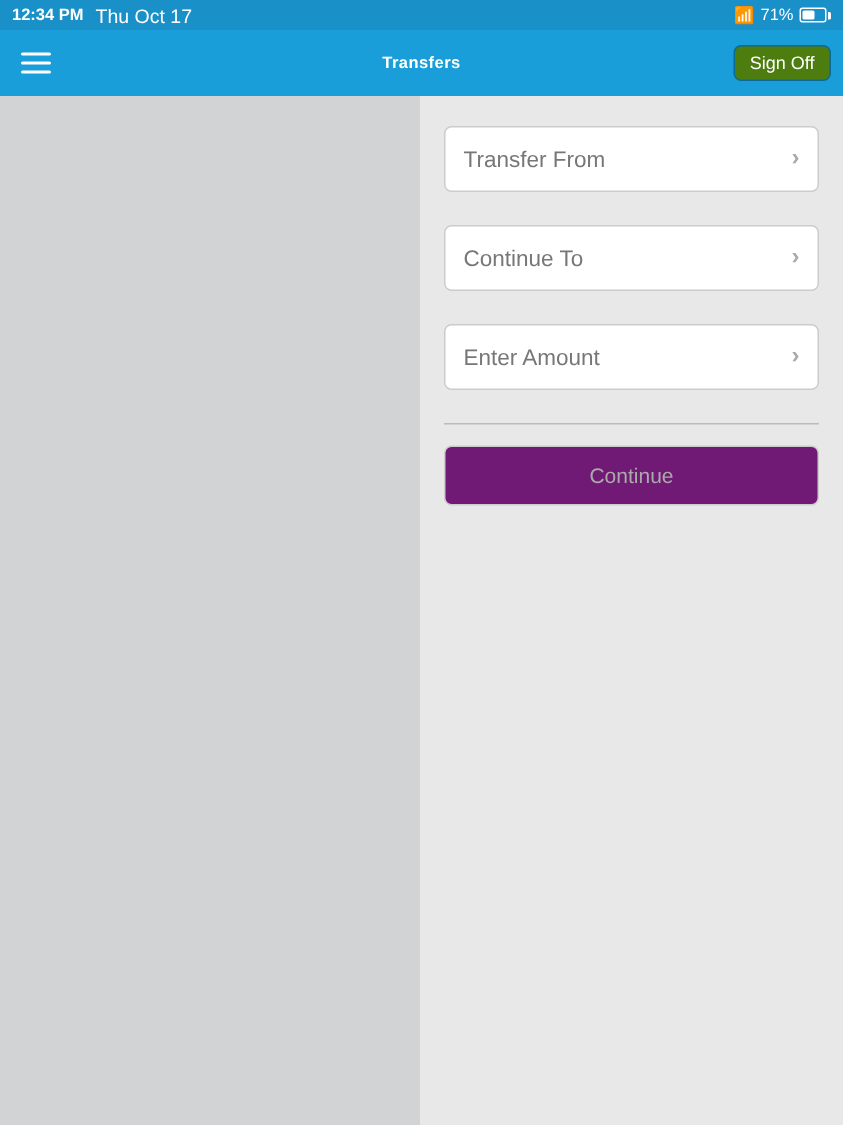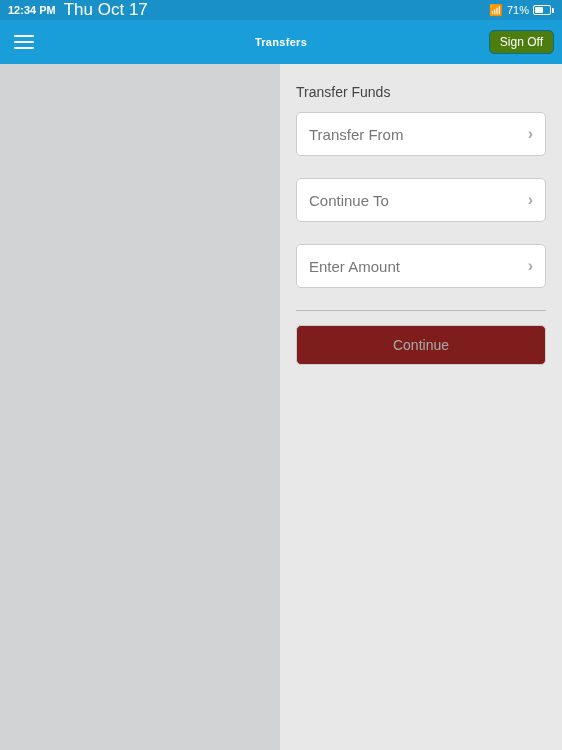--- a/index.html
+++ b/index.html
@@ -30,21 +30,21 @@
 
     .status-time {
       color: white;
       font-size: 11px;
       font-weight: 600;
       text-align: center;
     }
 
     .status-date {
       color: white;
-      font-size: 17px;
+      font-size: 13px;
     }
 
     .status-icons {
       display: flex;
       align-items: center;
       gap: 4px;
     }
 
     .status-icons span {
       color: white;
@@ -188,21 +188,21 @@
       border-radius: 5px;
       color: #333;
       font-size: 14px;
       font-weight: 500;
       cursor: pointer;
     }
 
     .btn-continue {
       flex: 1.5;
       height: 40px;
-      background: #7f1d1d;
+      background: #701a75;
       border: 1px solid #ccc;
       border-radius: 5px;
       color: #aaa;
       font-size: 14px;
       font-weight: 400;
       cursor: not-allowed;
     }
 
     
     .battery-icon {
@@ -265,21 +265,20 @@
   <span class="nav-title">Transfers</span>
   <button class="sign-off-button">Sign Off</button>
 </div>
 
 <div class="main-content">
 
   <div class="sidebar"></div>
 
   <div class="right-panel">
 
-    <div class="section-title">Transfer Funds</div>
 
     <div class="form-field">
       <span class="field-label">Transfer From</span>
       <span class="chevron">›</span>
     </div>
 
     <div class="form-field">
       <span class="field-label">Continue To</span>
       <span class="chevron">›</span>
     </div>

